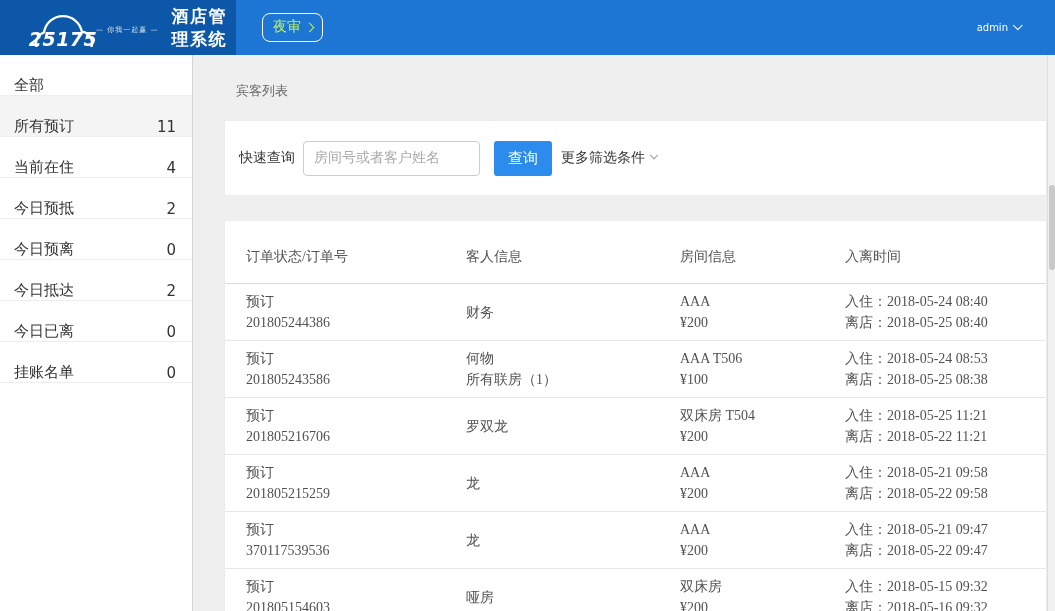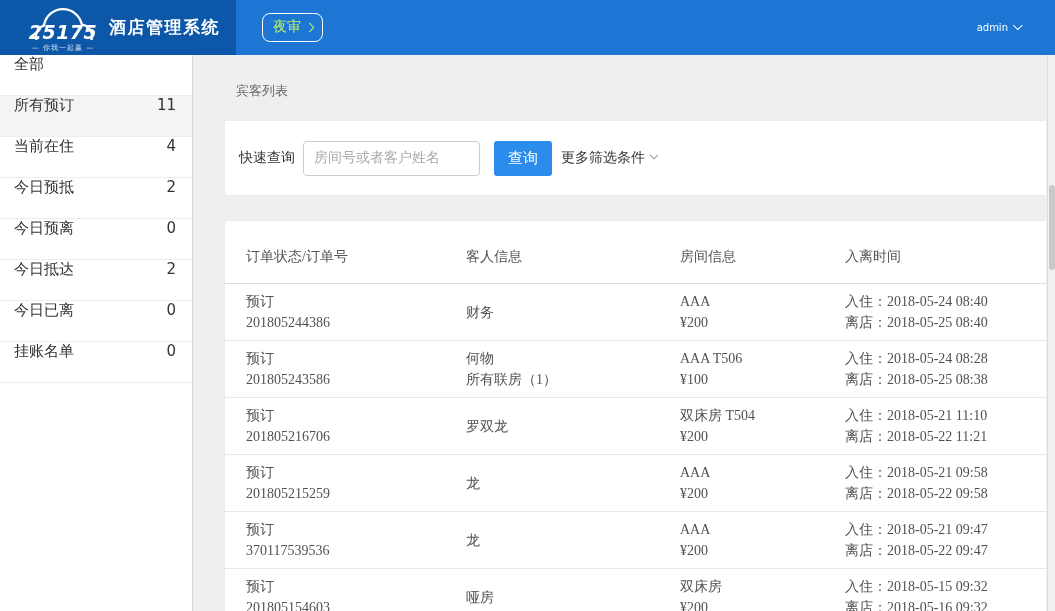--- a/index.html
+++ b/index.html
@@ -3,36 +3,36 @@
 <meta charset="utf-8">
 <style>
   * { margin:0; padding:0; box-sizing:border-box; }
   body { font-family:"DejaVu Sans","Liberation Sans",sans-serif; background:#fff; }
   .screen { position:relative; width:1055px; height:611px; overflow:hidden; background:#efefef; }
 
   
   .header { display:flex; height:55px; width:100%; }
   .header-left { width:236px; flex:0 0 236px; background:var(--header-left,#0c57a7); display:flex; align-items:center; }
   .header-right { flex:1; background:var(--header-right,#1d76d3); display:flex; align-items:center; }
-  .logo { display:flex; flex-direction:column; align-items:center; margin-left:30px; margin-top:2px;justify-content:flex-end; }
+  .logo { display:flex; flex-direction:row; align-items:center; margin-left:30px; margin-top:2px;justify-content:flex-end; }
   .logo-cloud { position:relative; width:66px; height:36px; }
   .logo-cloud svg { position:absolute; left:0; top:0; }
   .logo-num { position:absolute; left:50%; transform:translateX(-50%); bottom:-3px; color:#fff; font-size:19px; font-weight:700; font-style:italic; letter-spacing:0.5px; white-space:nowrap; }
   .logo-slogan { margin-top:3px; font-size:7px; color:rgba(255,255,255,.8); letter-spacing:1px; white-space:nowrap; }
   .app-title { color:#fff; font-size:17px; font-weight:700; letter-spacing:1.5px; margin-left:13px; }
   .night-audit { display:inline-flex; align-items:center; gap:4px; margin-left:26px; padding:4px 9px 5px 10px; border:1px solid #fff; border-radius:8px; color:#bef264; font-size:14px; background:transparent; cursor:pointer; }
   .chev { display:inline-block; width:7px; height:7px; border-right:1.4px solid currentColor; border-bottom:1.4px solid currentColor; }
   .chev-right { transform:rotate(-45deg); margin-left:1px; }
   .chev-down { transform:rotate(45deg) translate(-2px,-1px); }
   .user-menu { margin-left:auto; margin-right:33px; display:inline-flex; align-items:center; gap:7px; color:#fff; font-size:10px; cursor:pointer; }
 
   
   .body { display:flex; height:556px; }
   .sidebar { width:193px; flex:0 0 193px; background:#fff; border-right:1px solid #d6d6d6; }
-  .side-item { height:41px; display:flex; align-items:flex-start; padding:0 16px 0 14px; border-bottom:1px solid #ededed; font-size:15px; color:#333; cursor:pointer; }
+  .side-item { height:41px; display:flex; align-items:flex-end; padding:0 16px 0 14px; border-bottom:1px solid #ededed; font-size:15px; color:#333; cursor:pointer; }
   .side-item.selected { background:#f4f4f4; }
   .side-count { margin-left:auto; }
 
   .content { position:relative; flex:1; overflow:hidden;font-family:Liberation Serif, serif; }
   .breadcrumb { padding:27px 0 0 43px; font-size:13px; color:#666; }
 
   .card { background:#fff; border:1px solid #ececec; margin:0 8px 0 31px; }
   .search-card { margin-top:20px; height:76px; display:flex; align-items:center; padding-left:14px; }
   .search-label { font-size:14px; color:#333; }
   .search-input { width:177px; height:35px; margin-left:8px; border:1px solid #ccc; border-radius:4px; padding:0 10px; font-size:14px; color:#333; outline:none; font-family:inherit; }
@@ -174,40 +174,40 @@
             </div>
             <div>
               <div>何物</div>
               <div class="guest-extra">所有联房（1）</div>
             </div>
             <div>
               <div>AAA T506</div>
               <div>¥100</div>
             </div>
             <div>
-              <div>入住：2018-05-24 08:28</div>
+              <div>入住：2018-05-24 08:53</div>
               <div>离店：2018-05-25 08:38</div>
             </div>
           </div>
 
           <div class="t-row">
             <div class="c1">
               <div>预订</div>
               <div>201805216706</div>
             </div>
             <div>
               <div>罗双龙</div>
 
             </div>
             <div>
               <div>双床房 T504</div>
               <div>¥200</div>
             </div>
             <div>
-              <div>入住：2018-05-21 11:10</div>
+              <div>入住：2018-05-25 11:21</div>
               <div>离店：2018-05-22 11:21</div>
             </div>
           </div>
 
           <div class="t-row">
             <div class="c1">
               <div>预订</div>
               <div>201805215259</div>
             </div>
             <div>

